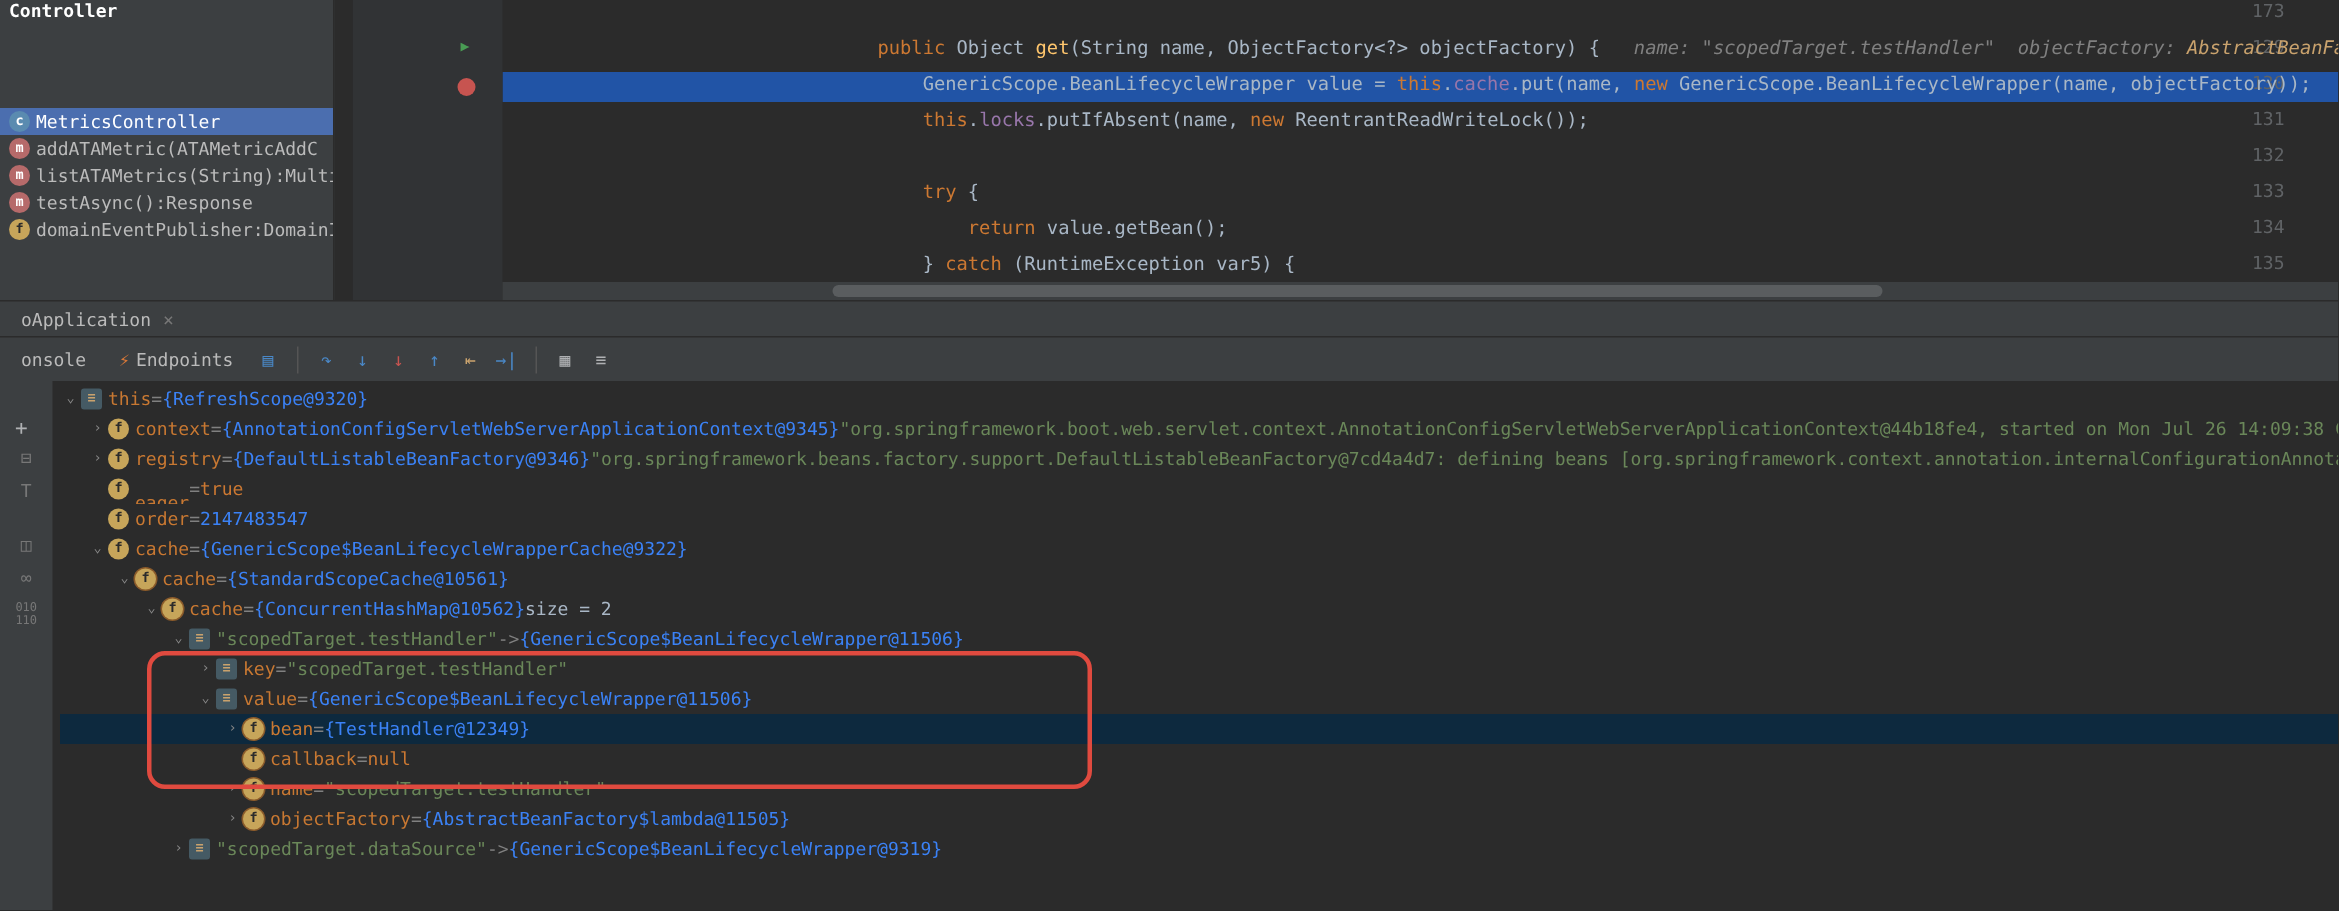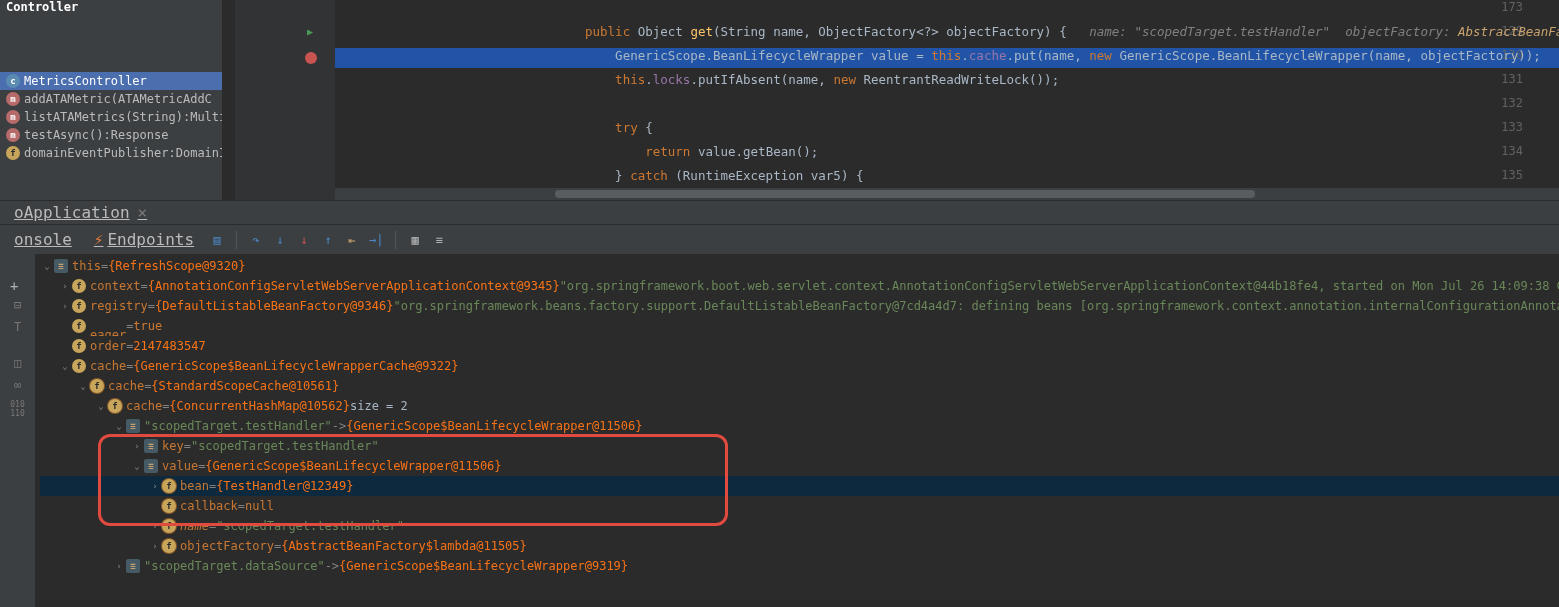--- a/index.html
+++ b/index.html
@@ -35,39 +35,39 @@
   .run-green::before { content: "▶"; color: #499c54; font-size: 10px; position: absolute; }
   .bp-mark { width: 12px; height: 12px; border-radius: 50%; background: #c75450; position: absolute; right: 6px; top: 2px; }
   .code-line { position: absolute; left: 110px; white-space: pre; font-size: 12.5px; }
   .kw { color: #cc7832; }
   .typ { color: #a9b7c6; }
   .mth { color: #ffc66d; }
   .cmt { color: #808080; font-style: italic; }
   .cmt-orange { color: #c9a26d; font-style: italic; }
   .highlight-line { position: absolute; left: 100px; right: 0; height: 20px; background: #2154a6; }
   .tabs-row { height: 24px; background: #3c3f41; border-top: 1px solid #2b2b2b; display: flex; align-items: center; padding: 0 6px; }
-  .tab { padding: 2px 8px; color: #bbb; font-size: 16px; display: flex; align-items: center; gap: 4px; text-decoration: underline; }
+  .tab { padding: 2px 8px; color: #bbb; font-size: 12px; display: flex; align-items: center; gap: 4px; }
   .tab .x { color: #777; margin-left: 4px; }
   .debug-toolbar { height: 30px; background: #3c3f41; border-top: 1px solid #2b2b2b; display: flex; align-items: center; gap: 6px; padding: 0 6px; }
   .tb-sep { width: 1px; height: 18px; background: #555; margin: 0 4px; }
   .tb-btn { width: 18px; height: 18px; display: flex; align-items: center; justify-content: center; color: #afb1b3; }
   .vars-area { flex: 1; background: #2b2b2b; overflow: hidden; position: relative; }
   .vars-header { padding: 4px 20px; color: #888; font-size: 11px; }
   .vars-left-strip { position: absolute; left: 0; top: 0; width: 36px; height: 100%; background: #3c3f41; border-right: 1px solid #2b2b2b; }
   .plus { position: absolute; left: 10px; top: 24px; color: #afb1b3; font-size: 14px; }
   .strip-icon { width: 18px; height: 18px; margin: 4px auto; display: block; color: #777; text-align: center; font-size: 12px; }
   .tree { margin-left: 40px; padding-top: 2px; }
   .tree-row { display: flex; align-items: center; height: 20px; white-space: nowrap; overflow: hidden; }
   .tree-row.sel { background: #0d293e; }
   .expander { width: 14px; flex-shrink: 0; text-align: center; color: #888; font-size: 9px; }
   .indent { flex-shrink: 0; }
   .var-name { color: #9876aa; }
   .var-name.orange { color: #c87832; }
   .var-eq { color: #808080; }
-  .var-val { color: #f97316; }
+  .var-val { color: #3b82f6; }
   .var-str { color: #6a8759; }
   .var-kw { color: #cc7832; }
   .var-quote { color: #6a8759; }
   .highlight-box { position: absolute; border: 3px solid #e04a3f; border-radius: 12px; pointer-events: none; }
   .scrollbar-h { position: absolute; bottom: 0; left: 100px; right: 0; height: 12px; background: #3c3f41; }
   .scrollbar-thumb { position: absolute; left: 220px; width: 700px; top: 2px; height: 8px; background: #5a5d5f; border-radius: 4px; }
   .endpoints-ic { color: #d87838; }
 </style>
 </head>
 <body>
@@ -268,21 +268,21 @@
         <span class="expander"></span>
         <span class="ic ic-f" style="margin-right: 4px; box-shadow: rgb(138, 90, 42) 0px 0px 0px 1px;">f</span>
         <span class="var-name orange" style="color: rgb(200, 120, 50);">callback</span>
         <span class="var-eq"> = </span>
         <span class="var-kw">null</span>
       </div>
       <div class="tree-row">
         <span class="indent" style="width: 108px;"></span>
         <span class="expander">›</span>
         <span class="ic ic-f" style="margin-right: 4px; box-shadow: rgb(138, 90, 42) 0px 0px 0px 1px;">f</span>
-        <span class="var-name orange" style="color: rgb(200, 120, 50); font-style: italic;">name</span>
+        <span class="var-name orange" style="color: rgb(200, 120, 50);">name</span>
         <span class="var-eq"> = </span>
         <span class="var-str">"scopedTarget.testHandler"</span>
       </div>
       <div class="tree-row">
         <span class="indent" style="width: 108px;"></span>
         <span class="expander">›</span>
         <span class="ic ic-f" style="margin-right: 4px; box-shadow: rgb(138, 90, 42) 0px 0px 0px 1px;">f</span>
         <span class="var-name orange" style="color: rgb(200, 120, 50);">objectFactory</span>
         <span class="var-eq"> = </span>
         <span class="var-val">{AbstractBeanFactory$lambda@11505}</span>

